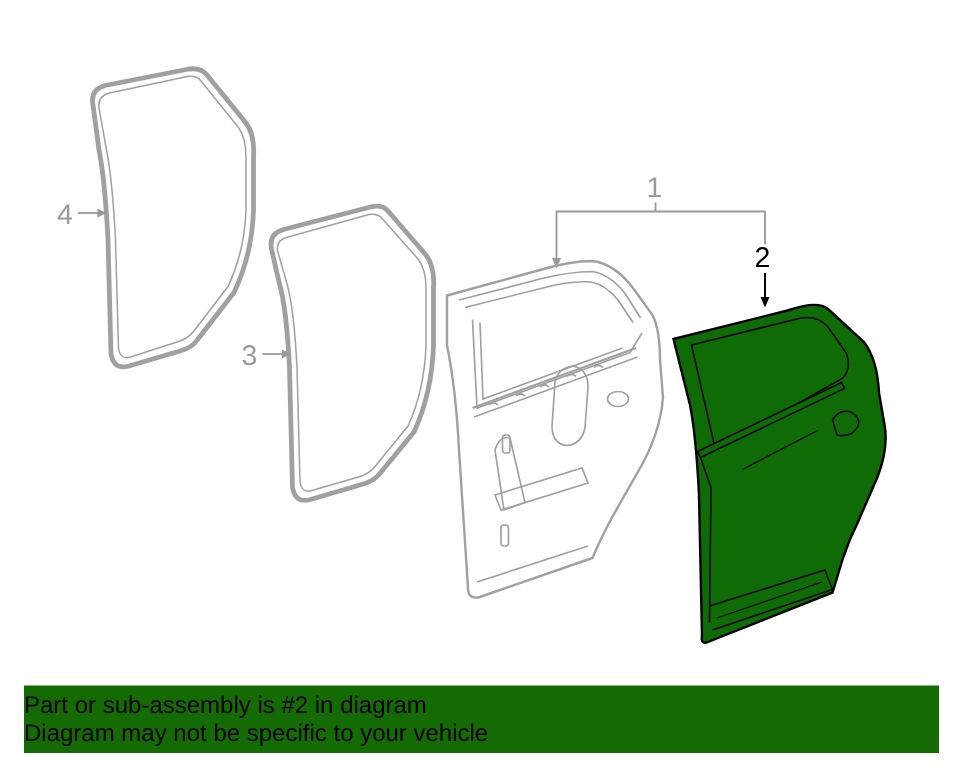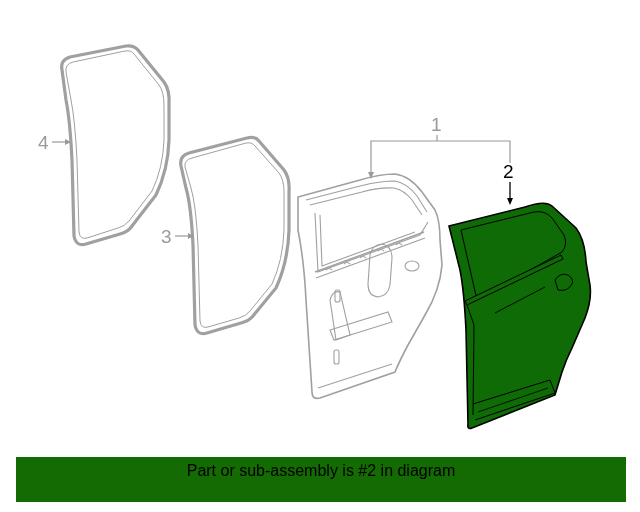--- a/index.html
+++ b/index.html
@@ -1,21 +1,21 @@
 <!DOCTYPE html>
 <html><head>
 <meta charset="utf-8">
 <style>
   html, body { margin: 0; padding: 0; background: #ffffff; }
   body { width: 640px; height: 512px; position: relative; overflow: hidden; font-family: "Liberation Sans", sans-serif; }
   #diagram { position: absolute; left: 0; top: 0; width: 640px; height: 450px; }
   .callout { font-family: "Liberation Sans", sans-serif; font-size: 19px; }
   #banner {
     position: absolute; left: 16px; top: 457px; width: 610px; height: 45px;
-    background: #146b04; color: #000; text-align: center;
+    background: #146b04; color: #000; 
     font-size: 16px; line-height: 19px; padding-top: 4px; box-sizing: border-box;
   }
   #banner div { white-space: nowrap; }
 </style>
 </head>
 <body>
 
 <svg id="diagram" viewBox="0 0 640 450" xmlns="http://www.w3.org/2000/svg">
 
   <g fill="none" stroke="#a0a0a0">
@@ -76,13 +76,14 @@
     <path d="M467,305 L474,325 L473,415" fill="none" stroke-width="1"></path>
     <path d="M495,313 L545,287" fill="none" stroke-width="0.9"></path>
     <path d="M555,280 Q560,272 568,275 Q574,279 572,284 Q568,292 558,290 Z" fill="#0e6b05" stroke-width="1"></path>
     <path d="M473,404 L550,380 L555,393 L475,420" fill="none" stroke-width="1"></path>
     <path d="M478,412 L548,388" fill="none" stroke-width="0.8"></path>
   </g>
 </svg>
 
 <div id="banner">
   <div>Part or sub-assembly is #2 in diagram</div>
+  <div>Diagram may not be specific to your vehicle</div>
 </div>
 
 </body></html>

